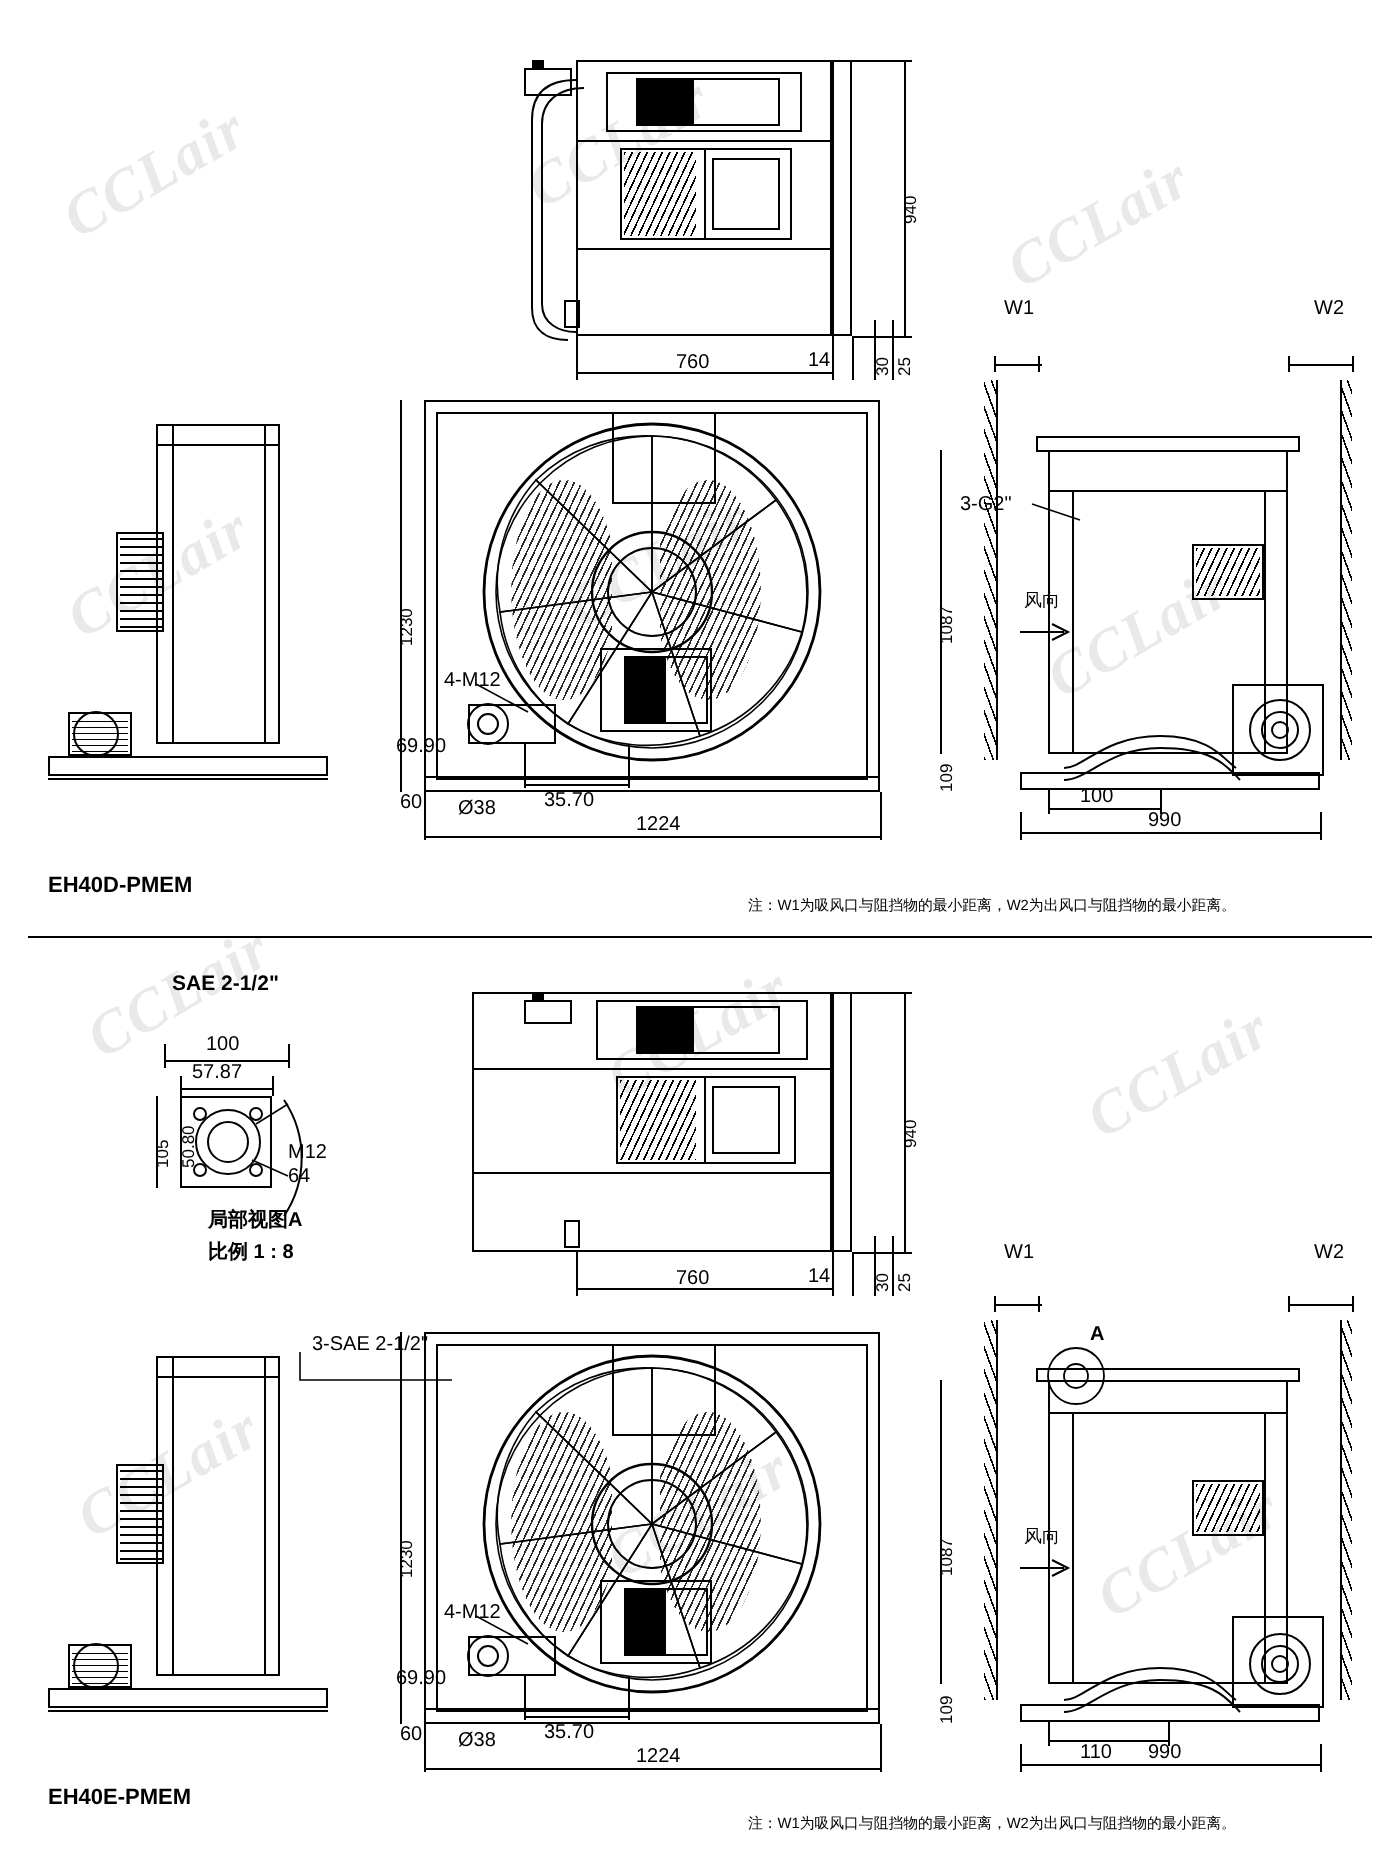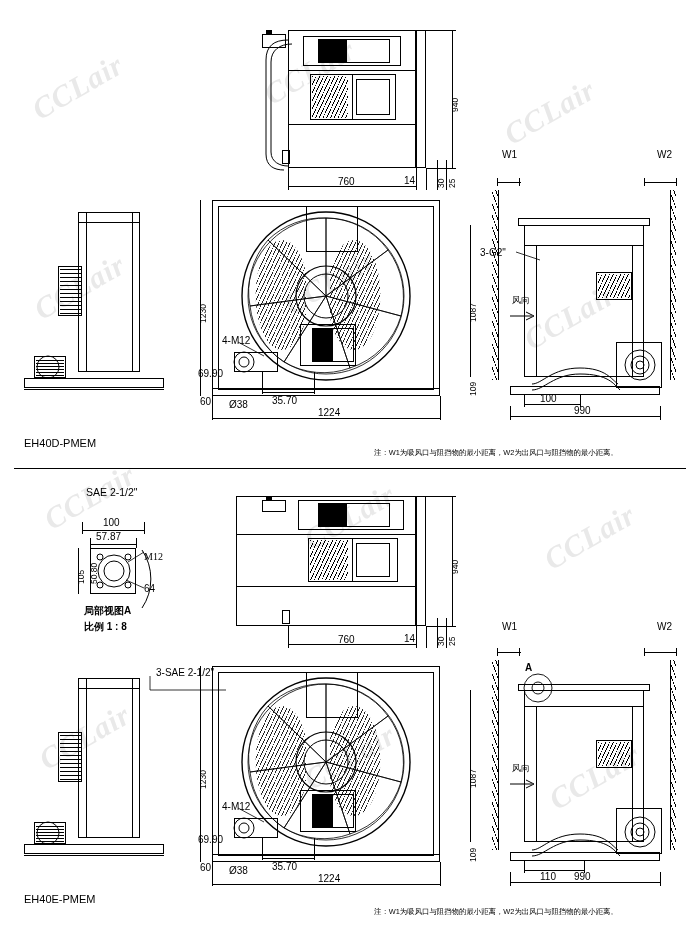--- a/index.html
+++ b/index.html
@@ -27,23 +27,23 @@
     z-index:0;
   }
   
   .ln{position:absolute;background:#000;}
   .hl{height:1px;}
   .vl{width:1px;}
   .box{position:absolute;border:1px solid #000;box-sizing:border-box;}
   .boxthick{position:absolute;border:1.6px solid #000;box-sizing:border-box;}
   .fill{position:absolute;background:#000;}
   .txt{position:absolute;font-size:10px;line-height:1;white-space:nowrap;z-index:3;}
-  .txt.b{font-weight:bold;}
+  .txt.b{font-weight:bold;margin-left:20px;}
   .vtxt{position:absolute;font-size:8.5px;white-space:nowrap;transform:rotate(-90deg);transform-origin:left top;z-index:3;}
-  .title{position:absolute;font-size:11px;font-weight:normal;z-index:3;}
+  .title{position:absolute;font-size:11px;font-weight:bold;z-index:3;}
   .note{position:absolute;font-size:7.4px;z-index:3;}
   .hatch{position:absolute;
      background:repeating-linear-gradient(115deg,#000 0px,#000 0.8px,transparent 0.8px,transparent 3.4px);}
   .hatchv{position:absolute;
      background:repeating-linear-gradient(0deg,#000 0px,#000 0.7px,transparent 0.7px,transparent 3px);}
   .louver{position:absolute;
      background:repeating-linear-gradient(90deg,#000 0px,#000 1px,transparent 1px,transparent 4px);}
   svg{position:absolute;overflow:visible;}
   .sep{position:absolute;left:14px;right:14px;height:1px;background:#000;}
 </style>
@@ -273,21 +273,21 @@
     <div class="box" style="left:90px;top:548px;width:46px;height:46px;"></div>
     <svg width="70" height="70" style="left:86px;top:546px;">
       <circle cx="28" cy="25" r="16" fill="none" stroke="#000" stroke-width="1"></circle>
       <circle cx="28" cy="25" r="10" fill="none" stroke="#000" stroke-width="1"></circle>
       <circle cx="14" cy="11" r="3" fill="none" stroke="#000" stroke-width="1"></circle>
       <circle cx="42" cy="11" r="3" fill="none" stroke="#000" stroke-width="1"></circle>
       <circle cx="14" cy="39" r="3" fill="none" stroke="#000" stroke-width="1"></circle>
       <circle cx="42" cy="39" r="3" fill="none" stroke="#000" stroke-width="1"></circle>
       <path d="M56 4 A52 52 0 0 1 56 62" fill="none" stroke="#000" stroke-width="1"></path>
     </svg>
-    <div class="txt" style="left:144px;top:552px;font-family:Liberation Serif, serif;">M12</div>
+    <div class="txt" style="left:144px;top:572px;">M12</div>
     <svg width="30" height="18" style="left:128px;top:550px;">
         <path d="M16 2 L0 12" stroke="#000" stroke-width="0.8" fill="none"></path>
       </svg>
     <div class="txt" style="left:144px;top:584px;">64</div>
     <svg width="26" height="18" style="left:126px;top:576px;">
         <path d="M18 12 L0 4" stroke="#000" stroke-width="0.8" fill="none"></path>
       </svg>
 
     <div class="ln vl" style="left:78px;top:548px;height:46px;"></div>
     <div class="vtxt" style="left:76px;top:584px;">105</div>

